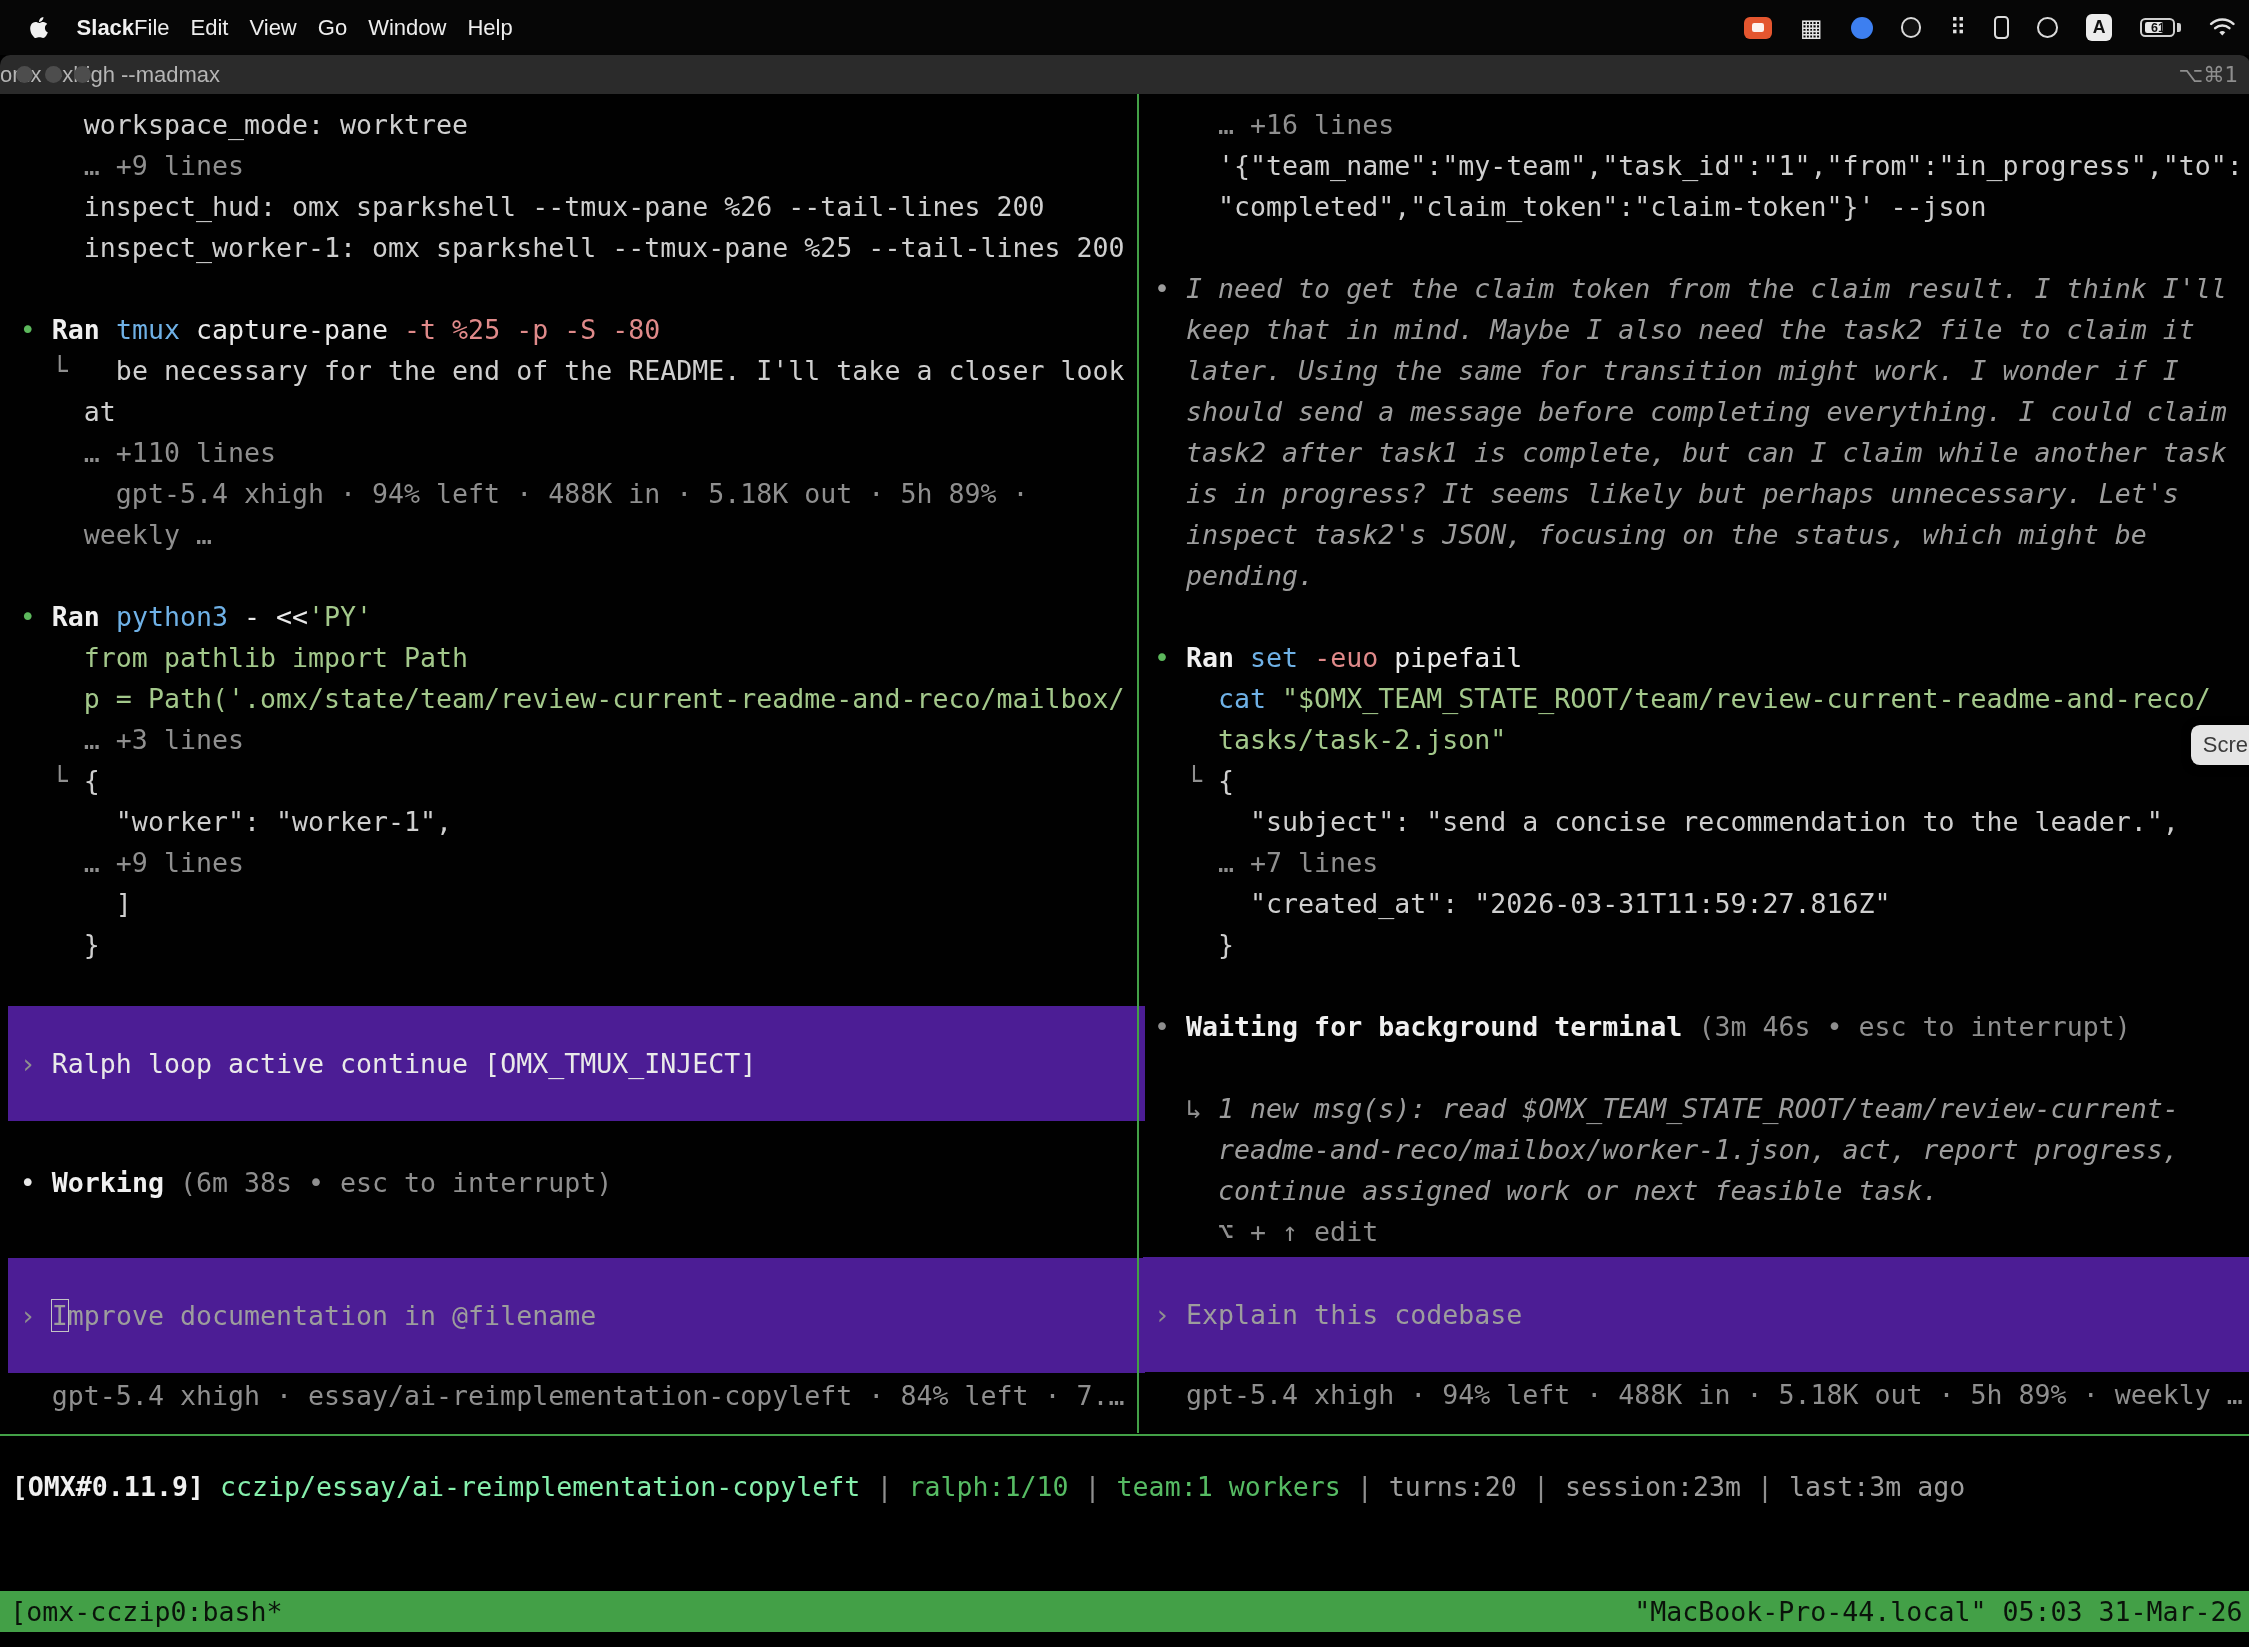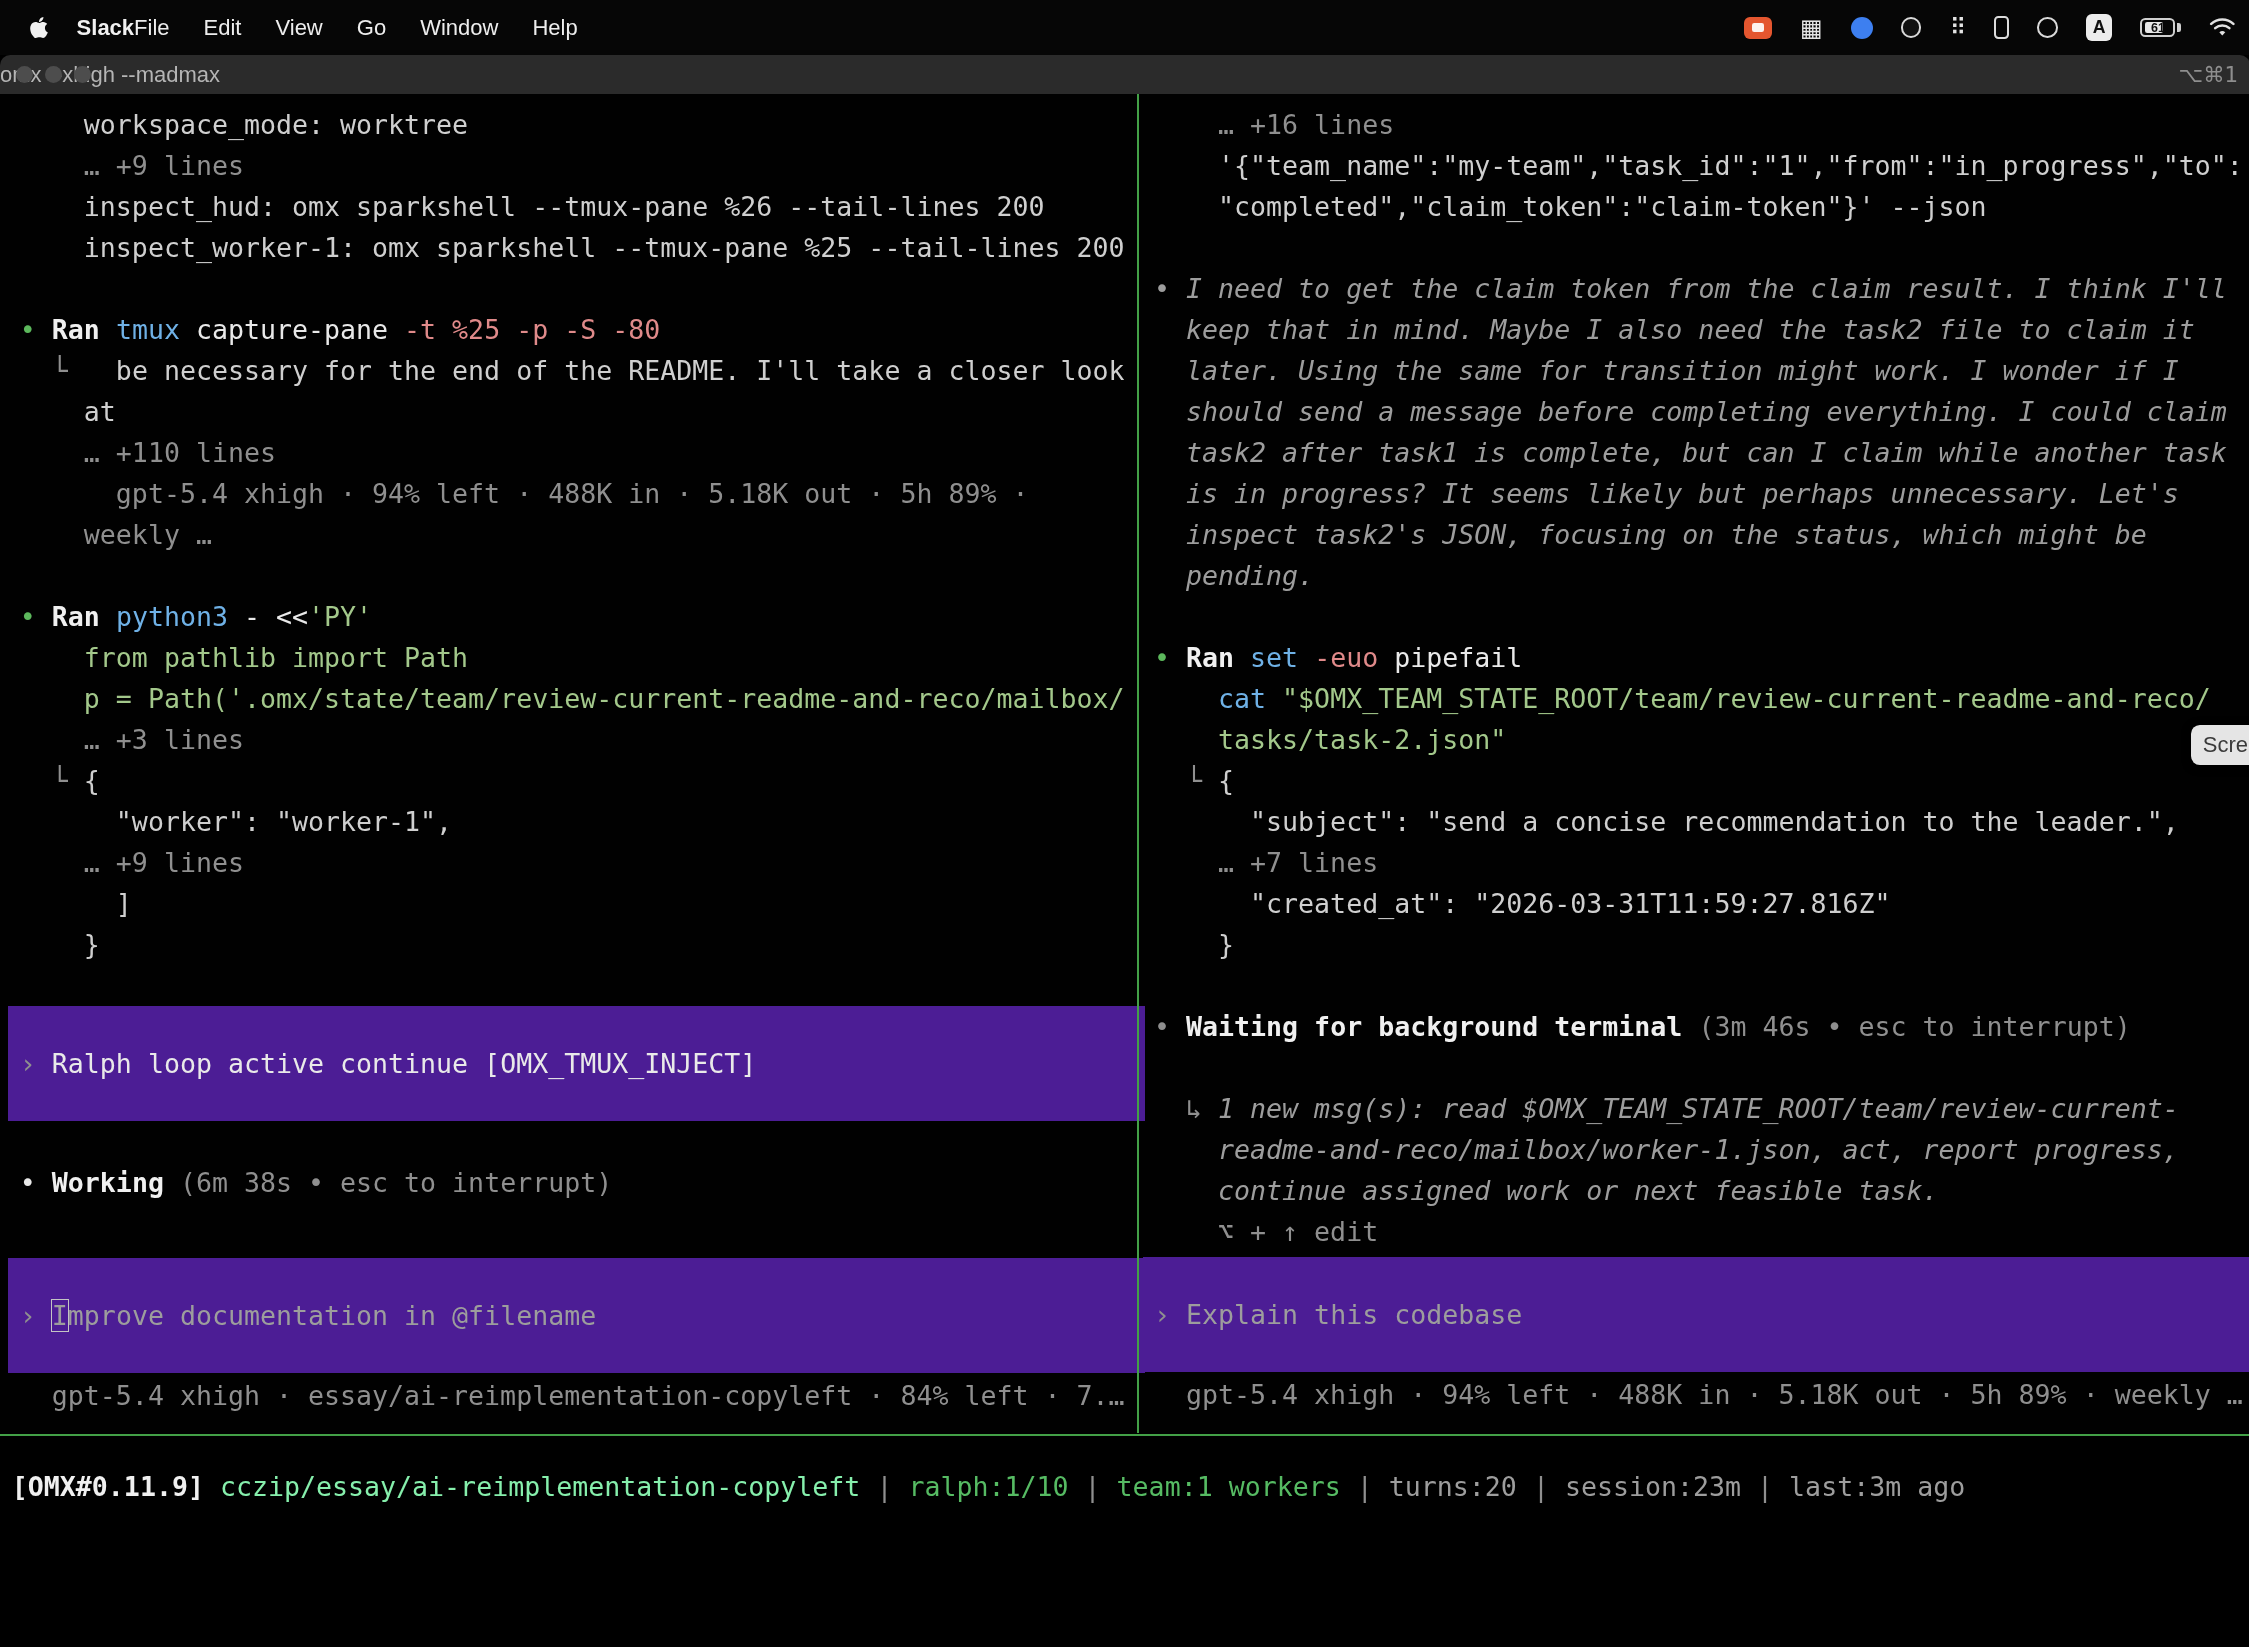--- a/index.html
+++ b/index.html
@@ -5,21 +5,21 @@
   *{margin:0;padding:0;box-sizing:border-box}
   html,body{background:#000}
   .screen{position:relative;width:2250px;height:1648px;background:#000;overflow:hidden;
     font-family:"Liberation Sans","DejaVu Sans",sans-serif}
 
   
   .menubar{position:absolute;top:0;left:0;right:0;height:55px;background:#060606;
     display:flex;align-items:center;color:#f1f1f1;font-size:22px;padding:0 14.8px 0 28px}
   .apple-svg{width:22px;height:25px;margin-right:26.6px;flex:0 0 auto}
   .appname{font-weight:700;}
-  .menus{display:flex;gap:34px}
+  .menus{display:flex;gap:21px}
   .menu-item{color:#ededed}
   .mb-status{margin-left:auto;display:flex;align-items:center;gap:28px}
   .ic-rec{width:28px;height:22px;border-radius:5.9px;background:#e4562f;position:relative}
   .ic-rec::after{content:"";position:absolute;inset:6.6px 8px;background:#fff;border-radius:2.2px;opacity:.92}
   .ic-grid{font-size:24px;color:#e3e3e3;line-height:1}
   .ic-blue{width:22px;height:22px;border-radius:50%;background:#3d7ff0}
   .ic-ring{width:20.7px;height:20.7px;border-radius:50%;border:2.2px solid #d9d9d9;background:#111}
   .ic-dots{font-size:23px;color:#e3e3e3;line-height:1}
   .ic-phone{width:14.8px;height:23px;border:2.2px solid #dcdcdc;border-radius:4.4px}
   .ic-gauge{width:20.7px;height:20.7px;border-radius:50%;border:2.2px solid #d9d9d9}
@@ -144,15 +144,19 @@
   </div>
 
   <div class="hborder"></div>
 
   <div class="omx-line" id="omx-line"><span class="s-bold">[OMX#0.11.9]</span><span class="s-fg"> </span><span class="s-purple">cczip/essay/ai-reimplementation-copyleft</span><span class="s-dim"> | </span><span class="s-grn">ralph:1/10</span><span class="s-dim"> | </span><span class="s-grn">team:1 workers</span><span class="s-dim"> | </span><span class="s-gry">turns:20</span><span class="s-dim"> | </span><span class="s-gry">session:23m</span><span class="s-dim"> | </span><span class="s-gry">last:3m ago</span></div>
 
   <div class="chip">
     <span>Scre</span>
   </div>
 
+  <div class="tmuxbar">
+    <span>[omx-cczip0:bash*</span>
+    <span>"MacBook-Pro-44.local" 05:03 31-Mar-26</span>
+  </div>
 
 </div>
 
 
 </body></html>

